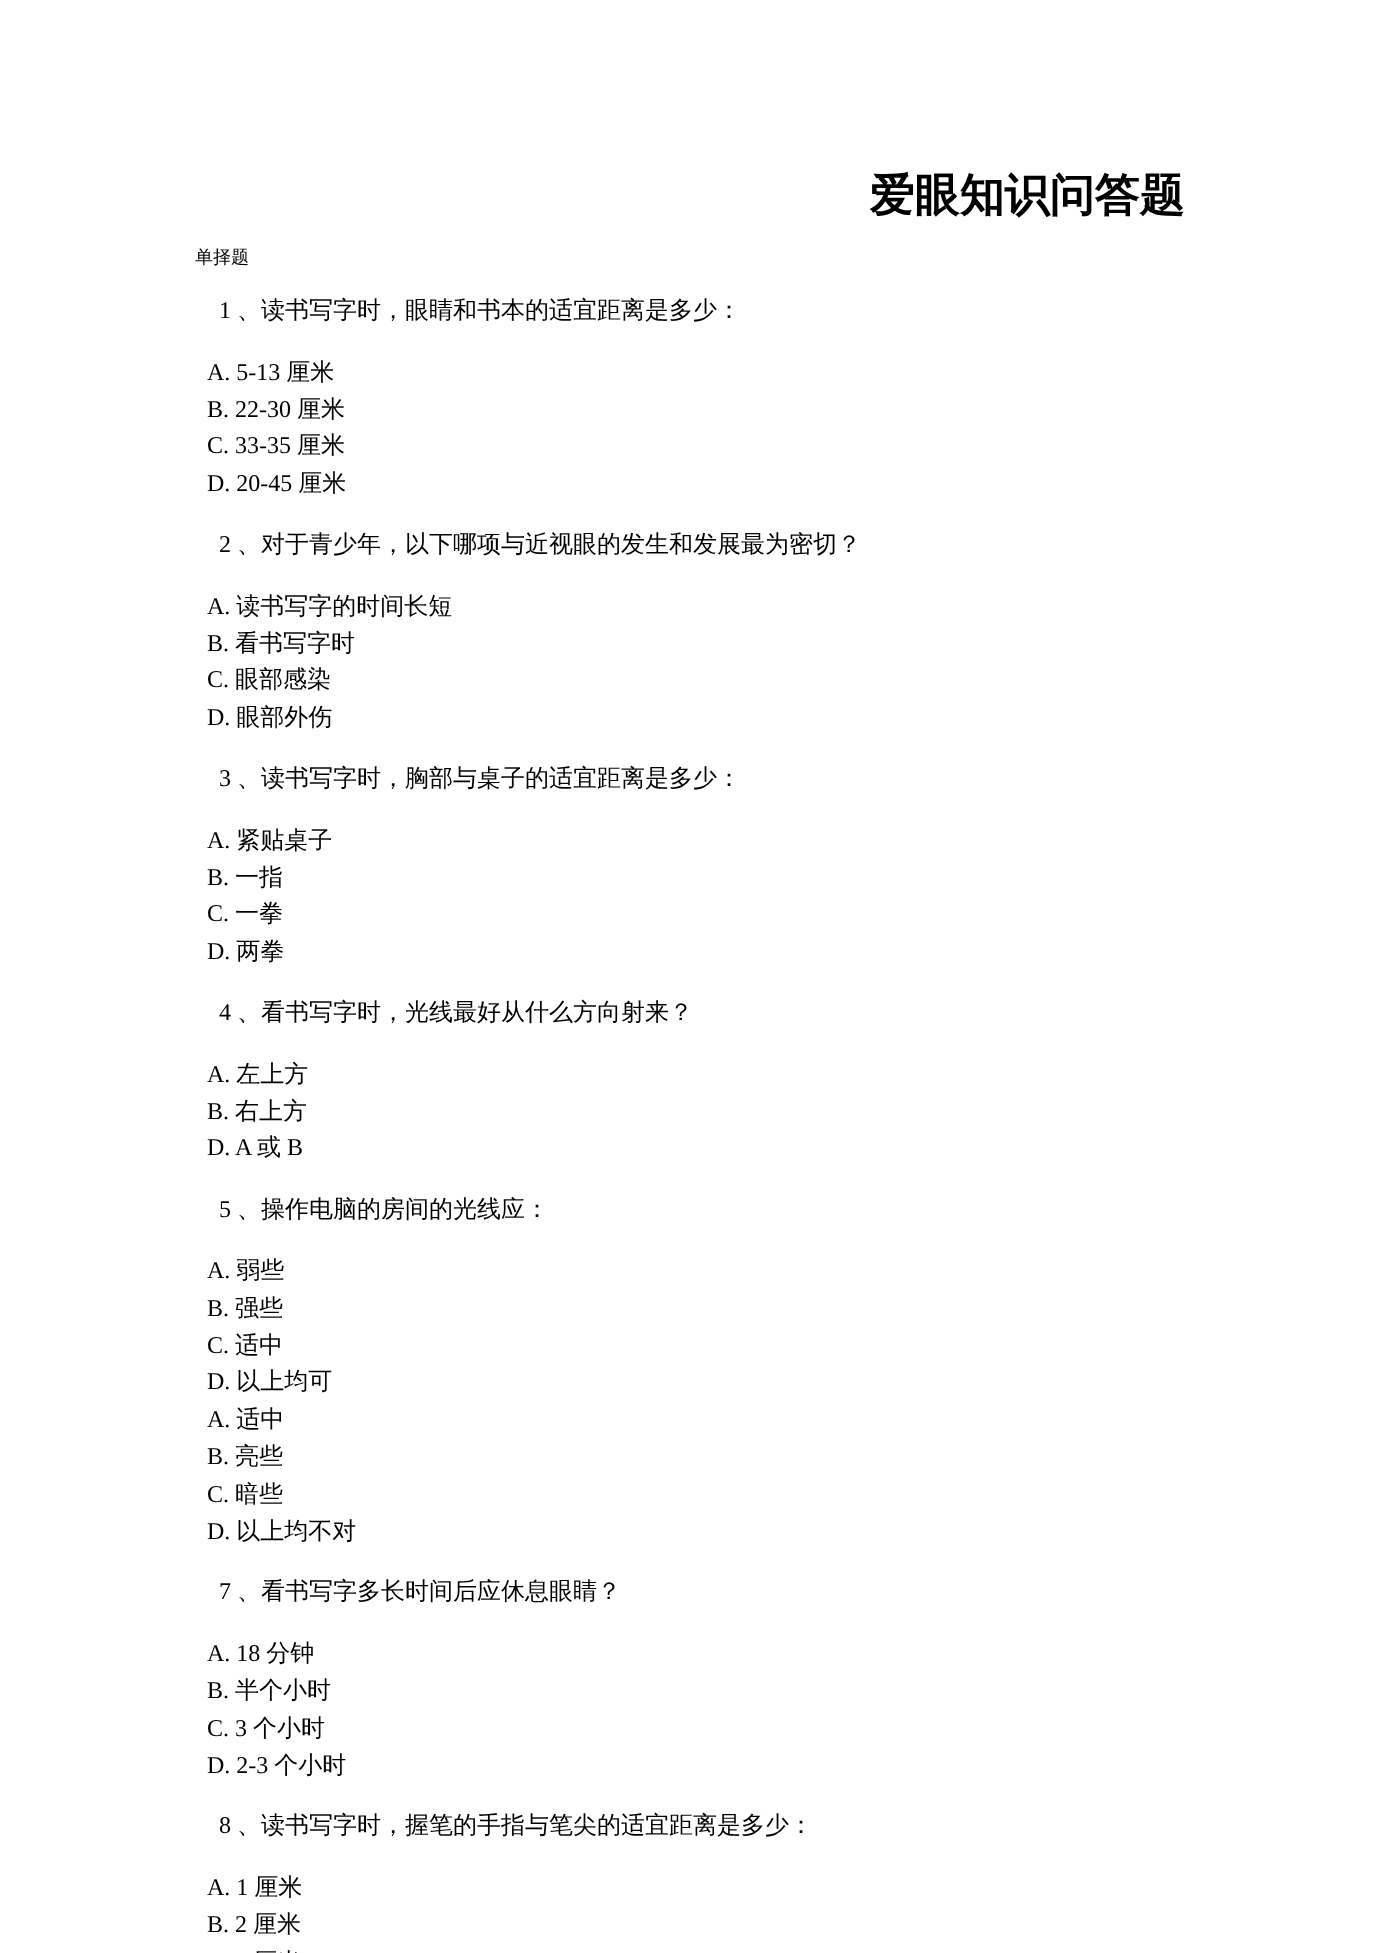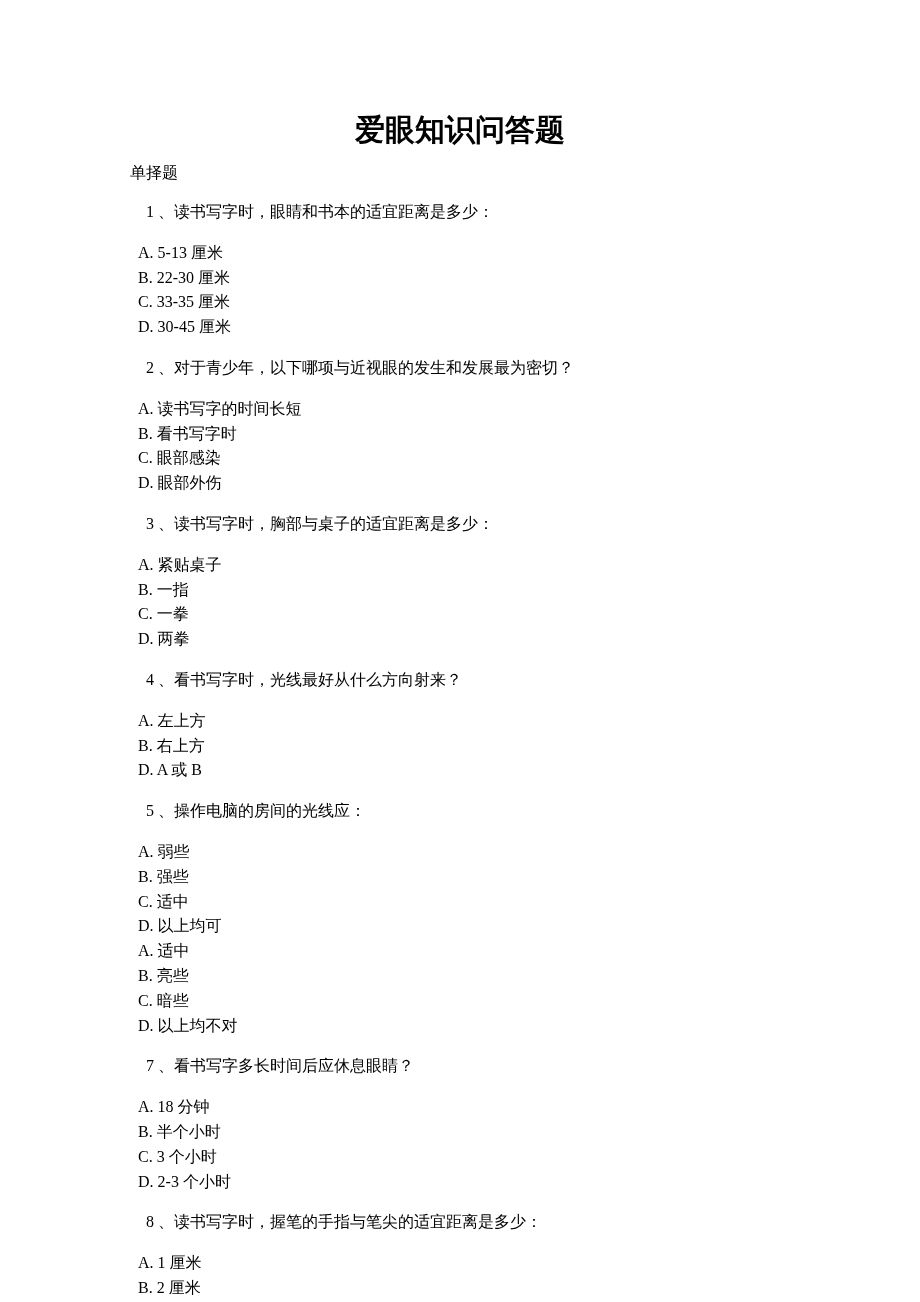--- a/index.html
+++ b/index.html
@@ -6,28 +6,28 @@
       font-family: "SimSun", "宋体", serif;
       background: #ffffff;
       margin: 0;
       padding: 0;
       width: 920px;
     }
     .page {
       padding: 110px 130px 60px 130px;
     }
     .title {
-      text-align: center;
+      text-align: right;
       font-size: 30px;
       font-weight: bold;
       margin-bottom: 12px;
       font-family: "SimSun", "宋体", serif;
     }
     .section-label {
-      font-size: 16px;
+      font-size: 12px;
       margin-bottom: 2px;
     }
     .question {
       font-size: 16px;
       line-height: 1.55;
     }
     .q-text {
       margin: 16px;
     }
     .option {
@@ -43,21 +43,21 @@
 
 <div class="page">
   <div class="title">爱眼知识问答题</div>
   <div class="section-label">单择题</div>
   <div id="questions">
       <div class="question">
         <p class="q-text"><span class="roman">1</span> <span> 、读书写字时，眼睛和书本的适宜距离是多少：</span></p>
         <p class="option">A. 5-13 厘米</p>
         <p class="option">B. 22-30 厘米</p>
         <p class="option">C. 33-35 厘米</p>
-        <p class="option">D. 30-45 厘米</p>
+        <p class="option">D. 20-45 厘米</p>
       </div>
       <div class="question">
         <p class="q-text"><span class="roman">2</span> <span> 、对于青少年，以下哪项与近视眼的发生和发展最为密切？</span></p>
         <p class="option">A.  读书写字的时间长短</p>
         <p class="option">B.  看书写字时</p>
         <p class="option">C.  眼部感染</p>
         <p class="option">D.  眼部外伤</p>
       </div>
       <div class="question">
         <p class="q-text"><span class="roman">3</span> <span> 、读书写字时，胸部与桌子的适宜距离是多少：</span></p>

